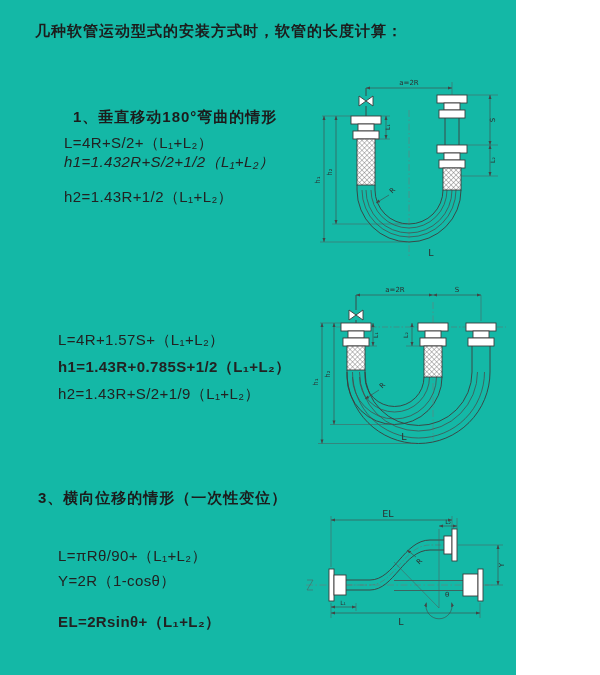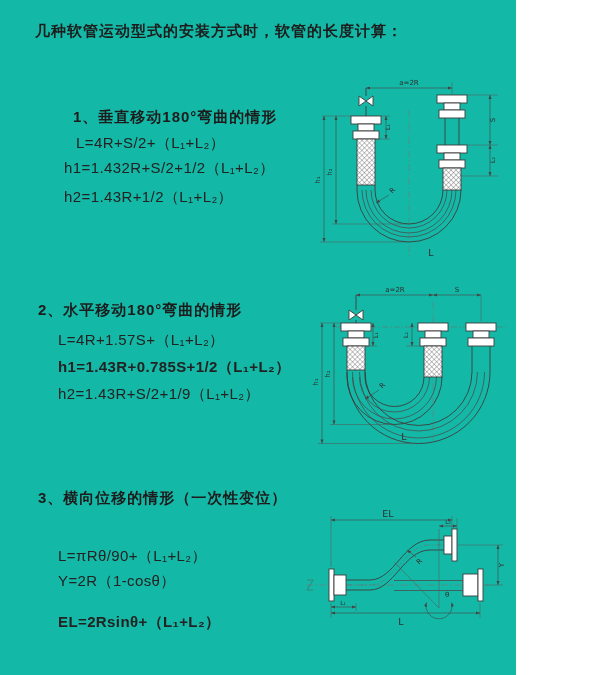--- a/index.html
+++ b/index.html
@@ -22,22 +22,22 @@
   .dtb{font-size:9.5px;fill:#2e2e2e;font-family:"DejaVu Sans",sans-serif;}
 </style>
 </head>
 <body>
 
 <div id="page">
 
   <div class="title">几种软管运动型式的安装方式时，软管的长度计算：</div>
 
   <div class="heading" style="left:45px;top:108px;margin-left:28px;">1、垂直移动180°弯曲的情形</div>
-  <div class="formula" style="left:76px;top:134px;text-align:right;">L=4R+S/2+（L₁+L₂）</div>
-  <div class="formula" style="left:64px;top:159px;">h1=1.432R+S/2+1/2（L₁+L₂）</div>
+  <div class="formula" style="left:64px;top:134px;text-align:right;">L=4R+S/2+（L₁+L₂）</div>
+  <div class="formula" style="left:64px;top:153px;font-style:italic;">h1=1.432R+S/2+1/2（L₁+L₂）</div>
   <div class="formula" style="left:64px;top:188px;">h2=1.43R+1/2（L₁+L₂）</div>
 
   <svg style="left:310px;top:68px;" width="290" height="195" viewBox="0 0 290 195">
     <defs>
       <marker id="m1" viewBox="0 0 10 10" refX="9" refY="5" markerWidth="7.5" markerHeight="7.5" orient="auto-start-reverse">
         <path d="M0,1.6 L9,5 L0,8.4 z" fill="#444"></path>
       </marker>
       <pattern id="h1p" width="3.5" height="3.5" patternUnits="userSpaceOnUse" patternTransform="rotate(45)">
         <rect width="3.5" height="3.5" fill="#fff"></rect>
         <line x1="0" y1="0" x2="0" y2="3.5" stroke="#5a5a5a" stroke-width="0.7"></line>
@@ -99,21 +99,20 @@
     <line class="ext" x1="151" y1="108" x2="188" y2="108"></line>
     <line class="dim" x1="180" y1="27" x2="180" y2="77" marker-start="url(#m1)" marker-end="url(#m1)"></line>
     <text class="dt" x="185" y="52" text-anchor="middle" transform="rotate(-90 185 52)">S</text>
     <line class="dim" x1="180" y1="77" x2="180" y2="108" marker-start="url(#m1)" marker-end="url(#m1)"></line>
     <text class="dts" x="185" y="92" text-anchor="middle" transform="rotate(-90 185 92)">L₂</text>
     <line class="dim" x1="79" y1="127" x2="66" y2="135" marker-end="url(#m1)"></line>
     <text class="dt" x="84" y="124" text-anchor="middle" transform="rotate(-45 84 124)">R</text>
     <text class="dtb" x="121" y="188" text-anchor="middle">L</text>
   </svg>
 
-  <div class="heading" style="left:38px;top:301px;">2、水平移动180°弯曲的情形</div>
   <div class="formula" style="left:58px;top:331px;">L=4R+1.57S+（L₁+L₂）</div>
   <div class="formula" style="left:58px;top:358px;font-weight:bold;">h1=1.43R+0.785S+1/2（L₁+L₂）</div>
   <div class="formula" style="left:58px;top:385px;">h2=1.43R+S/2+1/9（L₁+L₂）</div>
 
   <svg style="left:308px;top:282px;" width="292" height="175" viewBox="0 0 292 175">
     <defs>
       <marker id="m2" viewBox="0 0 10 10" refX="9" refY="5" markerWidth="7.5" markerHeight="7.5" orient="auto-start-reverse">
         <path d="M0,1.6 L9,5 L0,8.4 z" fill="#444"></path>
       </marker>
       <pattern id="h2p" width="3.5" height="3.5" patternUnits="userSpaceOnUse" patternTransform="rotate(45)">

